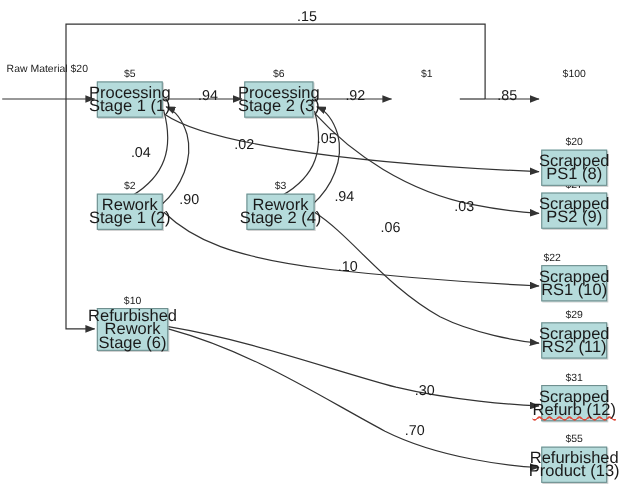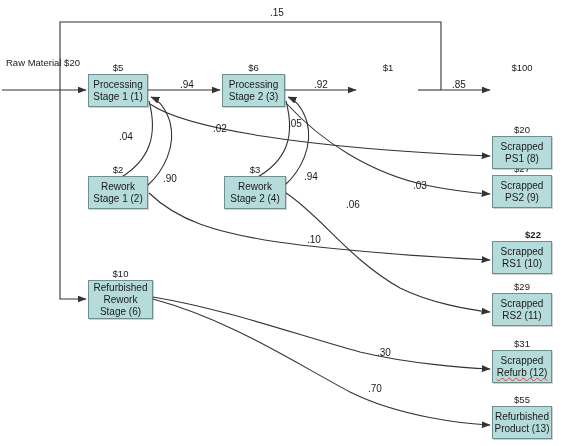--- a/index.html
+++ b/index.html
@@ -25,37 +25,37 @@
   }
   .node {
     position: absolute;
     background: #b5dbdb;
     border: 1px solid #6f8f8f;
     box-sizing: border-box;
     display: flex;
     flex-direction: column;
     align-items: center;
     justify-content: center;
-    font-size: 10px;
+    font-size: 15px;
     color: #1a1a1a;
     line-height: 12px;
     text-align: center;
     box-shadow: 1px 1px 0 rgba(0,0,0,0.18);
   }
   .node .ln { display: block; white-space: nowrap; }
   .cost {
     position: absolute;
     font-size: 9.5px;
     color: #1a1a1a;
     text-align: center;
     white-space: nowrap;
   }
   .edgelabel {
     position: absolute;
-    font-size: 10px;
+    font-size: 13px;
     color: #1a1a1a;
     white-space: nowrap;
     text-align: right;
   }
   .srclabel {
     position: absolute;
     font-size: 9.5px;
     color: #1a1a1a;
     line-height: 11.5px;
     white-space: nowrap;
@@ -120,21 +120,21 @@
 
   <div class="cost" style="left:88px;  top:62px;  width:60px;">$5</div>
   <div class="cost" style="left:88px;  top:164px; width:60px;">$2</div>
   <div class="cost" style="left:222px; top:62px;  width:63px;">$6</div>
   <div class="cost" style="left:224px; top:164px; width:62px;">$3</div>
   <div class="cost" style="left:358px; top:62px;  width:60px;">$1</div>
   <div class="cost" style="left:88px;  top:268px; width:65px;">$10</div>
   <div class="cost" style="left:492px; top:62px;  width:60px;">$100</div>
   <div class="cost" style="left:492px; top:124px; width:60px;">$20</div>
   <div class="cost" style="left:492px; top:163px; width:60px;">$27</div>
-  <div class="cost" style="left:503px; top:229px; width:60px;font-weight:bold;">$22</div>
+  <div class="cost" style="left:472px; top:229px; width:60px;">$22</div>
   <div class="cost" style="left:492px; top:281px; width:60px;">$29</div>
   <div class="cost" style="left:492px; top:338px; width:60px;">$31</div>
   <div class="cost" style="left:492px; top:394px; width:60px;">$55</div>
 
   <div class="node" style="left:88px;  top:74px;  width:60px; height:33px;">
     <span class="ln">Processing</span>
     <span class="ln">Stage 1 (1)</span>
   </div>
 
   <div class="node" style="left:88px;  top:176px; width:60px; height:33px;">

